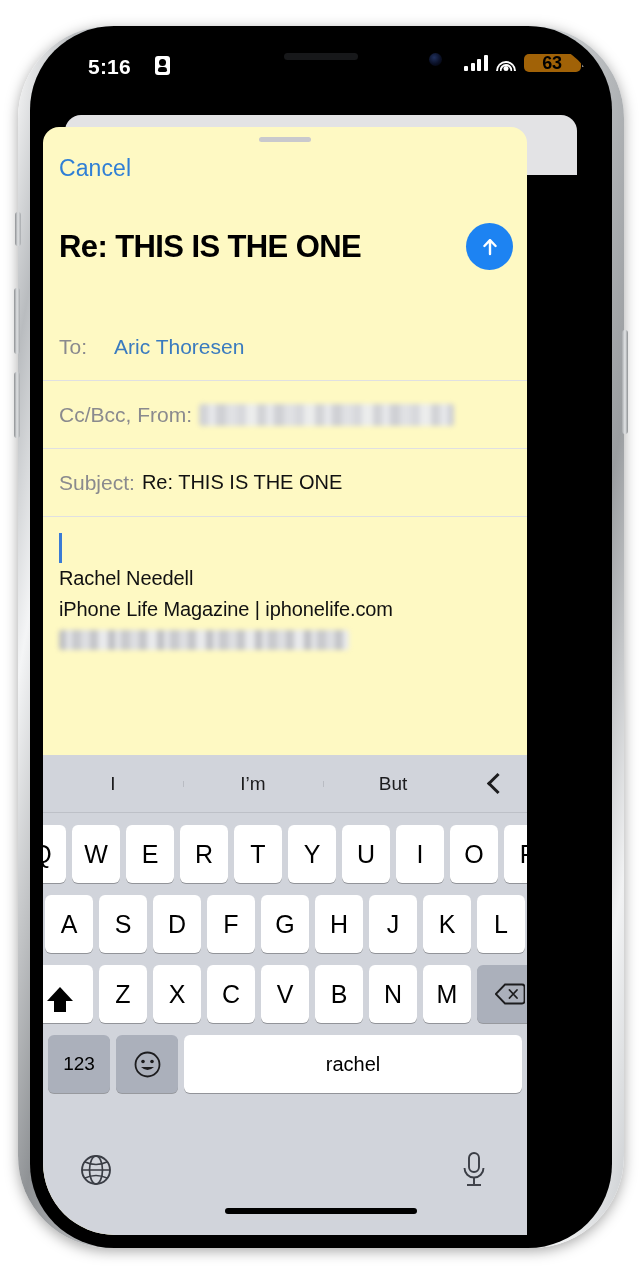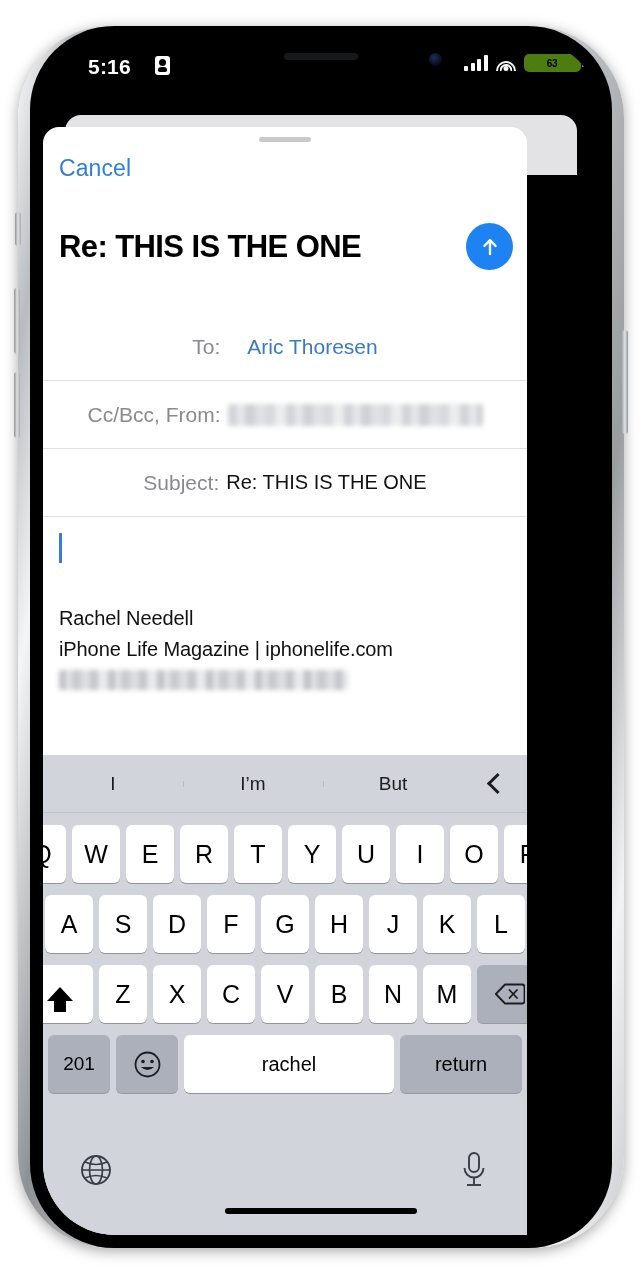--- a/index.html
+++ b/index.html
@@ -92,37 +92,37 @@
   .sig i:nth-child(1){height:5px;} .sig i:nth-child(2){height:8px;}
   .sig i:nth-child(3){height:12px;} .sig i:nth-child(4){height:16px;background:#fff;}
   .wifi { position:relative; width:20px; height:15px; }
   .wifi span{ position:absolute; left:50%; bottom:0; transform:translateX(-50%);
     border:2.2px solid #fff; border-bottom:none; border-radius:50% 50% 0 0 / 100% 100% 0 0; }
   .wifi span:nth-child(1){width:20px;height:10px;}
   .wifi span:nth-child(2){width:13px;height:7px;}
   .wifi span:nth-child(3){width:5px;height:4px;border-radius:50%;background:#fff;border:none;height:4.5px;}
   .battery { position:relative; display:flex; align-items:center; }
   .batt-body {
-    width:57px; height:18px; border-radius:5px; background:#4d7c0f;
-    color:#000; font-size:10px; font-weight:bold;
+    width:57px; height:18px; border-radius:5px; background:#a16207;
+    color:#000; font-size:18px; font-weight:bold;
     display:flex; align-items:center; justify-content:center;
     letter-spacing:-.3px;
   }
   .batt-tip { width:3px; height:7px; background:rgba(255,255,255,.55);
     border-radius:0 2px 2px 0; margin-left:1.5px; }
 
   
   .sheet-back {
     position:absolute; left:22px; top:76px; width:512px; height:60px;
     background:#e3e3e5; border-radius:16px 16px 0 0;
     z-index:10;
   }
   .sheet {
     position:absolute; left:0; top:88px; width:484px; bottom:0;
-    background:#ffffff; border-radius:16px 16px 0 0;
+    background:#fef9c3; border-radius:16px 16px 0 0;
     z-index:20; overflow:hidden;
   }
   .grabber {
     position:absolute; left:50%; transform:translateX(-50%); top:10px;
     width:52px; height:5px; border-radius:3px; background:#c9c9cd;
   }
 
   
   .cancel-btn {
     position:absolute; left:16px; top:28px;
@@ -145,40 +145,39 @@
   }
   .send-btn svg { position:absolute; left:50%; top:50%; transform:translate(-50%,-50%); }
 
   
   .fields { position:absolute; left:0; right:0; top:186px; }
   .field {
     position:relative; height:68px;
     display:flex; align-items:center;
     padding:0 16px;
     border-bottom:1px solid #e0e0e2;
-    justify-content:center;
   }
   .field-label { font-size:21px; color:#8a8a8e; margin-right:7px; }
   .field-value-link { font-size:21px; color:#3a7bbf;margin-left:20px; }
   .field-value { font-size:20px; color:#111; }
   .blur-bar {
     height:22px; border-radius:3px;
     background:repeating-linear-gradient(90deg,
       #d2d3d6 0 9px,#e6e7ea 9px 17px,#cfd0d4 17px 27px,#e0e1e4 27px 38px,
       #d7d8dc 38px 47px,#eceded 47px 58px);
     filter:blur(2.4px);
   }
   .blur-from { width:255px; }
 
   
   .body-area { position:absolute; left:0; right:0; top:392px; padding:0 16px; }
   .caret {
     width:2.5px; height:30px; background:#3a7bd5; margin-top:14px;
   }
-  .sig-block { margin-top:40px; }
+  .sig-block { }
   .sig-line { font-size:20px; color:#111; line-height:31px; letter-spacing:-.1px; }
   .blur-email {
     width:290px; height:20px; margin:5px 0 8px 0; border-radius:3px;
     background:repeating-linear-gradient(90deg,
       #bfc0c4 0 7px,#e3e4e7 7px 13px,#c8c9cd 13px 22px,#dedfe2 22px 31px,
       #c4c5c9 31px 39px,#eaebed 39px 49px);
     filter:blur(2.8px);
   }
 
   
@@ -389,31 +388,30 @@
           <div class="key">M</div>
           <div class="key wide gray">
             <svg class="del-icon" width="30" height="22" viewBox="0 0 30 22">
               <path d="M10 1.5 H27 a2.5 2.5 0 0 1 2.5 2.5 v14 a2.5 2.5 0 0 1 -2.5 2.5 H10 L0.8 11 Z" fill="none" stroke="#1c1c1e" stroke-width="1.8"></path>
               <path d="M14.5 7 L22 15 M22 7 L14.5 15" stroke="#1c1c1e" stroke-width="1.8" stroke-linecap="round"></path>
             </svg>
           </div>
         </div>
 
         <div class="krow r4">
-          <div class="key fn gray">201</div>
+          <div class="key fn gray">123</div>
           <div class="key emoji gray">
             <svg width="27" height="27" viewBox="0 0 27 27">
               <circle cx="13.5" cy="13.5" r="12" fill="none" stroke="#1c1c1e" stroke-width="1.8"></circle>
               <circle cx="9" cy="10.5" r="1.8" fill="#1c1c1e"></circle>
               <circle cx="18" cy="10.5" r="1.8" fill="#1c1c1e"></circle>
               <path d="M7 16 Q13.5 22 20 16 Z" fill="#1c1c1e"></path>
             </svg>
           </div>
           <div class="key space">rachel</div>
-          <div class="key return gray">return</div>
         </div>
 
         <div class="kb-bottom">
           <div class="globe-btn">
             <svg width="34" height="34" viewBox="0 0 34 34">
               <circle cx="17" cy="17" r="14" fill="none" stroke="#3a3d45" stroke-width="1.9"></circle>
               <ellipse cx="17" cy="17" rx="6.5" ry="14" fill="none" stroke="#3a3d45" stroke-width="1.7"></ellipse>
               <line x1="3" y1="17" x2="31" y2="17" stroke="#3a3d45" stroke-width="1.7"></line>
               <path d="M6 9 Q17 14 28 9" fill="none" stroke="#3a3d45" stroke-width="1.5"></path>
               <path d="M6 25 Q17 20 28 25" fill="none" stroke="#3a3d45" stroke-width="1.5"></path>

